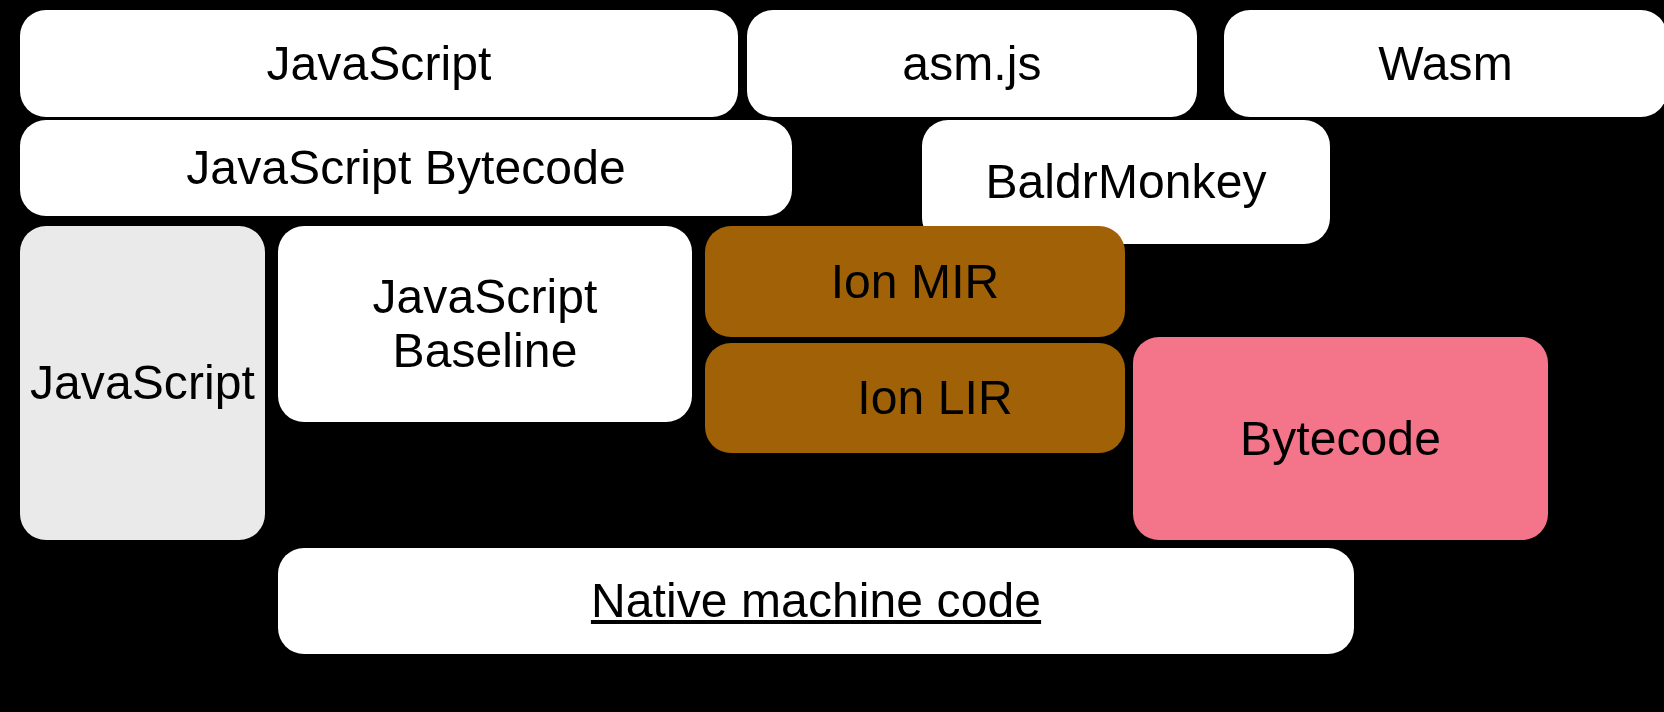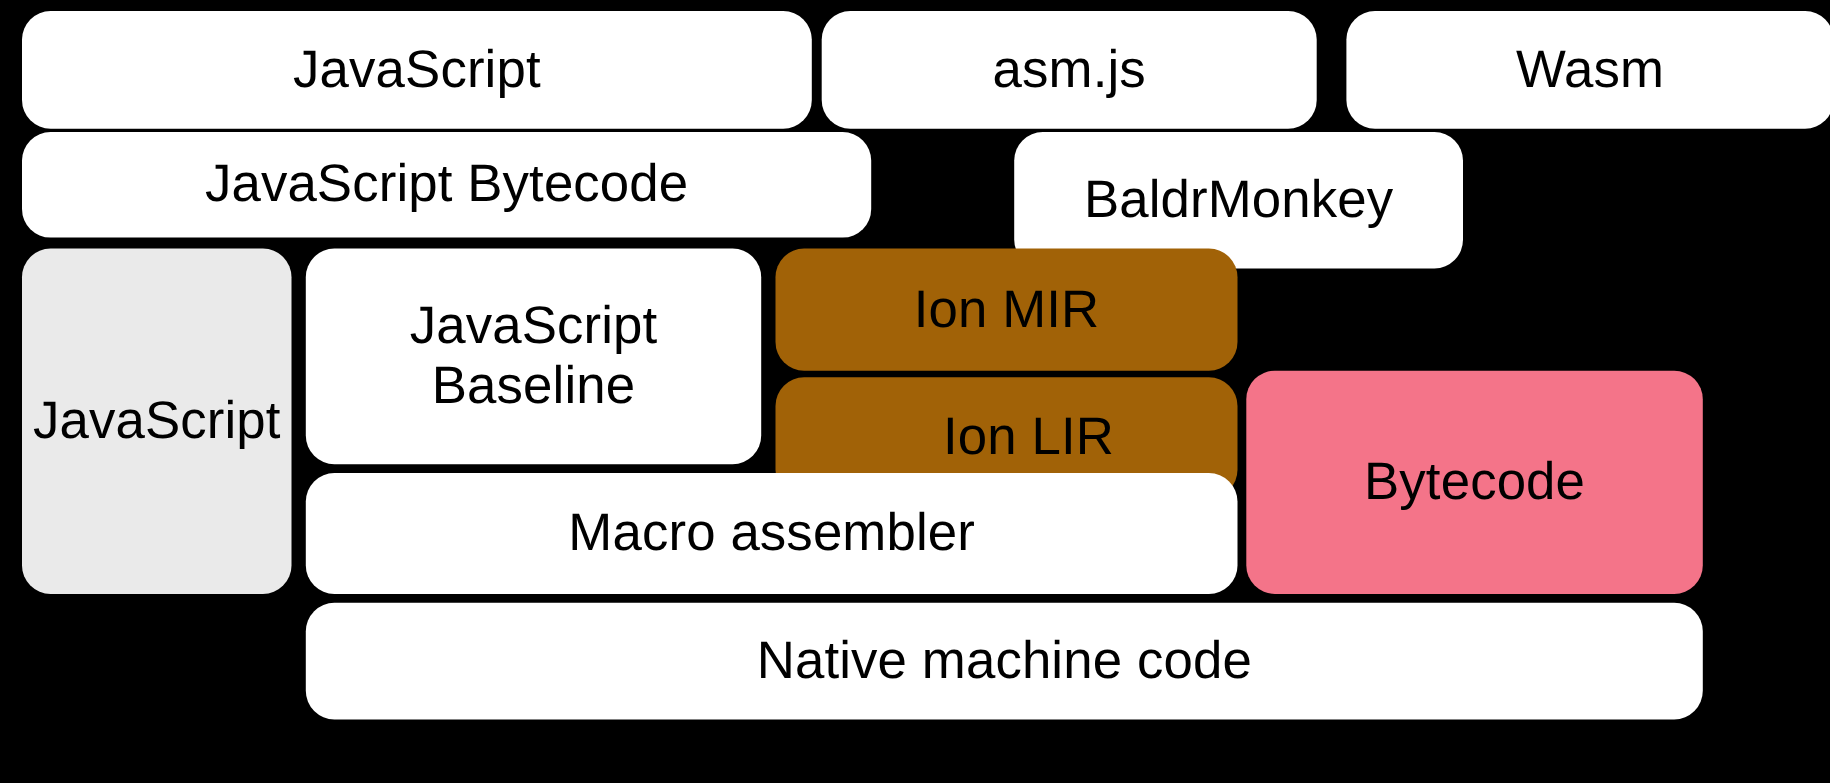--- a/index.html
+++ b/index.html
@@ -53,21 +53,21 @@
   #n-interpreter     { left: 20px;   top: 226px; width: 245px; height: 314px; }
   #n-js-baseline     { left: 278px;  top: 226px; width: 414px; height: 196px; }
   #n-ion-mir         { left: 705px;  top: 226px; width: 420px; height: 111px; }
   #n-ion-lir         { left: 705px;  top: 343px; width: 420px; height: 110px; padding-left: 40px; }
   #n-cranelift       { left: 1133px; top: 337px; width: 415px; height: 203px; }
 
   
   #n-macro-assembler { left: 278px;  top: 430px; width: 847px; height: 110px; }
 
   
-  #n-native-code     { left: 278px;  top: 548px; width: 1270px; height: 106px; }
+  #n-native-code     { left: 278px;  top: 548px; width: 1076px; height: 106px; text-decoration: underline; }
 </style>
 </head>
 <body>
 
 <div id="diagram">
 
   <div class="node" id="n-javascript">JavaScript</div>
 
   <div class="node" id="n-asmjs">asm.js</div>
 
@@ -81,17 +81,16 @@
 
   <div class="node" id="n-js-baseline">JavaScript
 Baseline</div>
 
   <div class="node green" id="n-ion-mir">Ion MIR</div>
 
   <div class="node green" id="n-ion-lir">Ion LIR</div>
 
   <div class="node pink" id="n-cranelift">Bytecode</div>
 
-  <div class="node" id="n-macro-assembler">Macro assembler</div>
 
   <div class="node" id="n-native-code">Native machine code</div>
 
 </div>
 
 </body></html>

